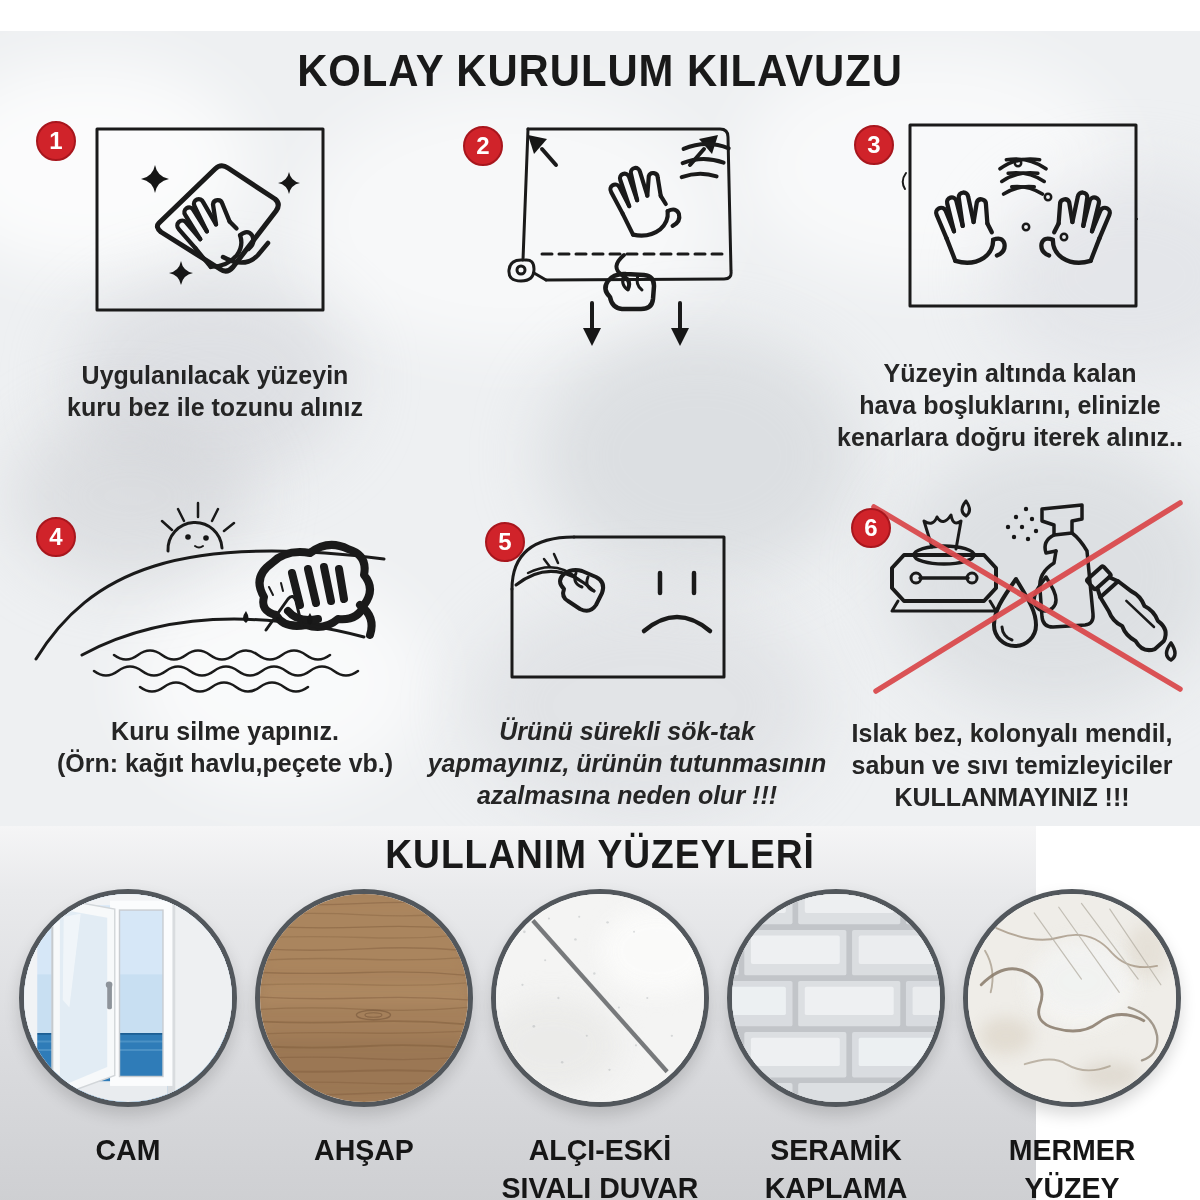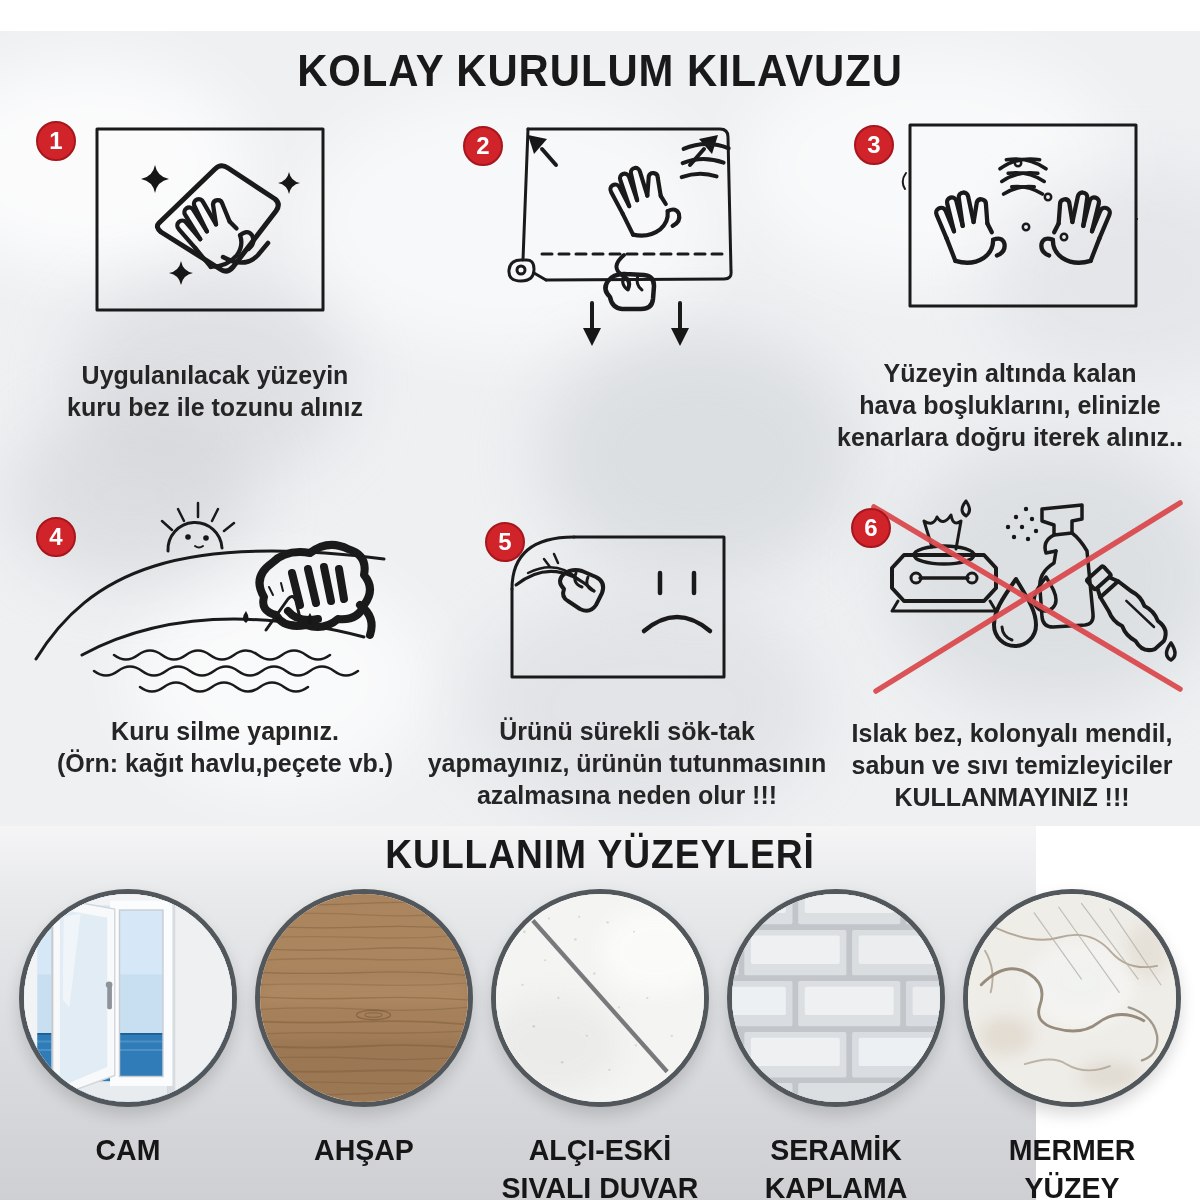--- a/index.html
+++ b/index.html
@@ -30,21 +30,21 @@
   .bg1{left:36px;top:90px;} .bg2{left:463px;top:95px;} .bg3{left:854px;top:94px;}
   .bg4{left:36px;top:486px;} .bg5{left:485px;top:491px;} .bg6{left:851px;top:477px;}
 
   .illus{position:absolute;z-index:3;}
   .i1{left:95px;top:96px;}  .i2{left:492px;top:82px;}  .i3{left:900px;top:92px;}
   .i4{left:30px;top:468px;} .i5{left:498px;top:496px;} .i6{left:866px;top:460px;}
 
   .caption{position:absolute;width:500px;text-align:center;z-index:4;
            font-size:25px;font-weight:700;line-height:32px;color:#252525;white-space:pre-line;}
   .c1{left:-35px;top:328px;} .c2{left:380px;top:328px;} .c3{left:760px;top:326px;}
-  .c4{left:-25px;top:684px;} .c5{left:377px;top:684px;} .c6{left:762px;top:686px;}
+  .c4{left:-25px;top:684px;} .c5{left:377px;top:684px;font-style:italic;} .c6{left:762px;top:686px;}
 
   
   .bottom-section{position:absolute;left:0;top:795px;width:1036px;height:405px;
         background:linear-gradient(180deg,#f5f5f6 0%,#e9eaec 16%,#dcdde0 50%,#cccdd0 100%);}
   .surfaces-title{position:absolute;left:0;top:6px;width:1200px;margin:0;text-align:center;
         font-size:40px;font-weight:700;letter-spacing:1px;color:#191919;
         transform:scaleX(.93);transform-origin:center;}
   .circle{position:absolute;top:63px;width:218px;height:218px;border-radius:50%;
         border:5px solid #52575c;box-sizing:border-box;overflow:hidden;background:#fff;
         box-shadow:0 8px 16px rgba(0,0,0,.15);}

